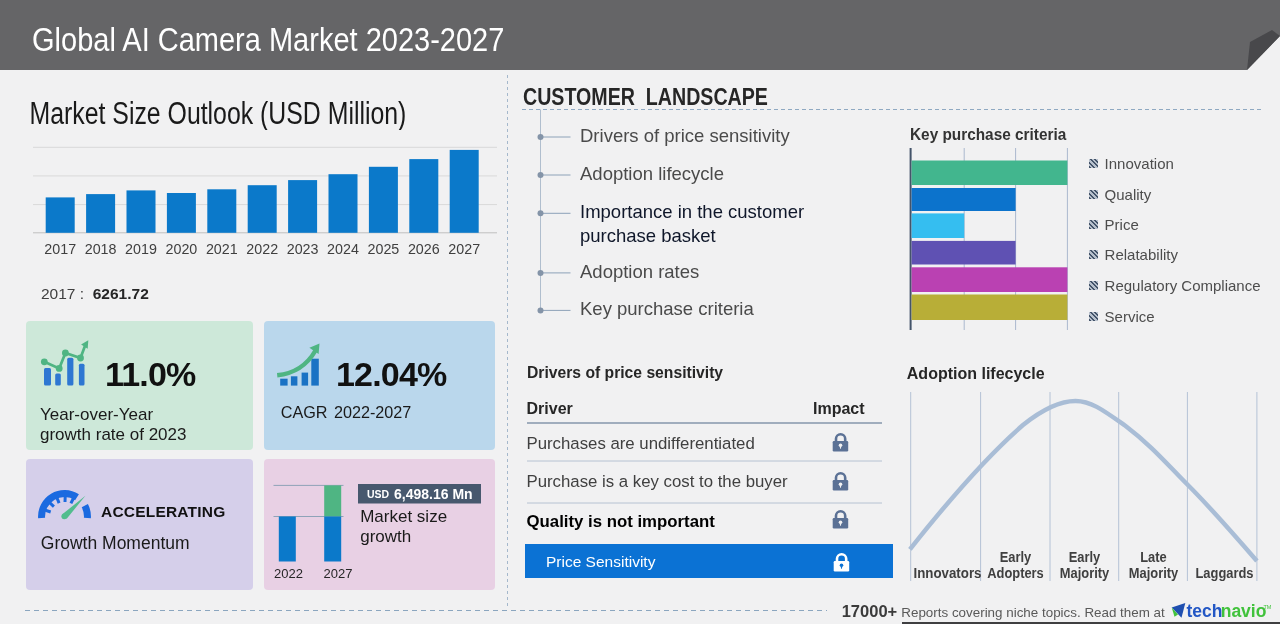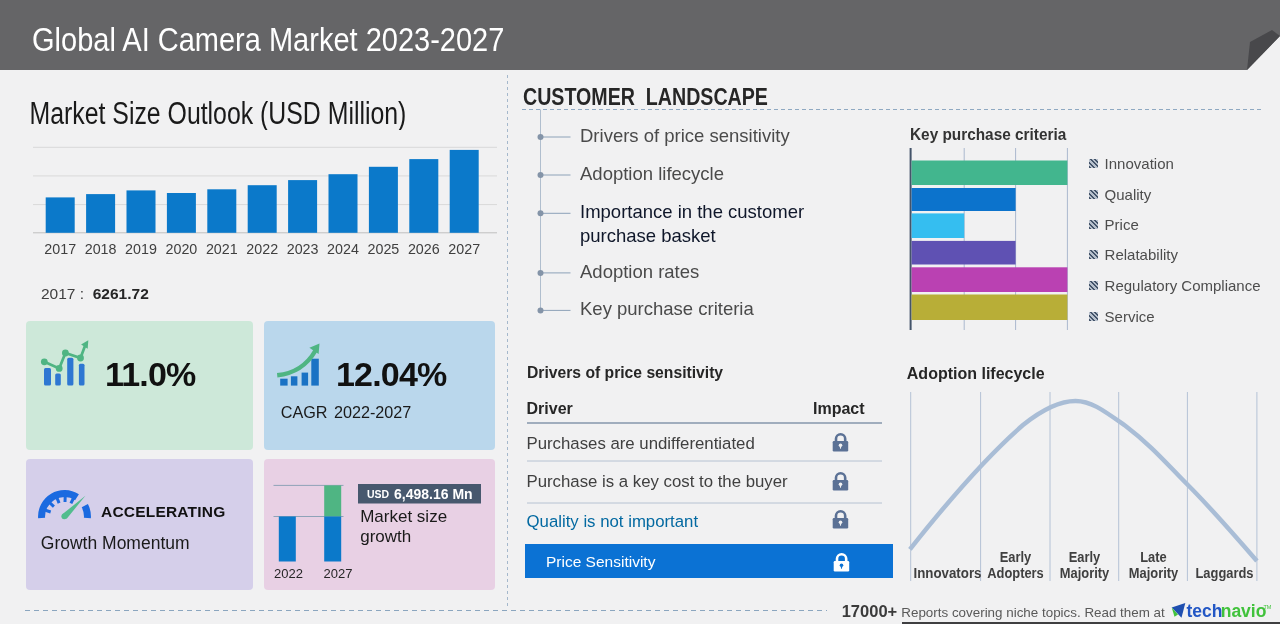--- a/index.html
+++ b/index.html
@@ -66,20 +66,21 @@
   <polyline points="6.3,25.8 21.2,32.4 27.4,17 42.5,22 47.5,8.5" stroke="#4fb583" stroke-width="2.7" fill="none"></polyline>
   <g fill="#4fb583">
     <circle cx="6.3" cy="25.8" r="3.4"></circle>
     <circle cx="21.2" cy="32.4" r="3.4"></circle>
     <circle cx="27.4" cy="17" r="3.4"></circle>
     <circle cx="42.5" cy="22" r="3.4"></circle>
     <polygon points="50.3,4.3 49.7,12.8 43.1,8.4"></polygon>
   </g>
 </svg>
 <div class="abs" style="left:105px;top:355.2px;font-size:34px;font-weight:bold;color:#111;letter-spacing:-0.8px;">11.0%</div>
+<div class="abs" style="left:40px;top:405.1px;font-size:17px;color:#1a1a1a;line-height:19.8px;">Year-over-Year<br>growth rate of 2023</div>
 
 <div class="abs" style="left:264px;top:321px;width:231px;height:129px;background:#bad7ec;border-radius:4px;"></div>
 <svg class="abs" style="left:276px;top:336px;" width="52" height="54">
   <g fill="#1a72c4">
     <rect x="4.2" y="42.7" width="7.4" height="6.9"></rect>
     <rect x="14.9" y="40.3" width="6.5" height="9.3"></rect>
     <rect x="25.6" y="36.6" width="6.5" height="13"></rect>
     <rect x="35.3" y="22.7" width="7.5" height="26.9"></rect>
   </g>
   <path d="M1.2,39.3 C16,37.8 30,31 39.5,14.5" stroke="#4fb583" stroke-width="4.4" fill="none"></path>
@@ -183,21 +184,21 @@
       <line x1="0" y1="1" x2="355" y2="1" stroke="#8496ab" stroke-width="1.4"></line>
     </svg>
 <div class="abs" style="left:526.5px;top:433.7px;font-size:16.8px;color:#404040;">Purchases are undifferentiated</div>
 <svg class="abs" style="left:526.5px;top:460px;" width="355" height="2">
       <line x1="0" y1="1" x2="355" y2="1" stroke="#b6c2d2" stroke-width="1"></line>
     </svg>
 <div class="abs" style="left:526.5px;top:471.8px;font-size:16.8px;color:#404040;">Purchase is a key cost to the buyer</div>
 <svg class="abs" style="left:526.5px;top:502.2px;" width="355" height="2">
       <line x1="0" y1="1" x2="355" y2="1" stroke="#b6c2d2" stroke-width="1"></line>
     </svg>
-<div class="abs" style="left:526.5px;top:512.3px;font-size:16.8px;color:#0369a1;">Quality is not important</div>
+<div class="abs" style="left:526.5px;top:512.3px;font-size:16.8px;color:#000000;font-weight:bold;">Quality is not important</div>
 <div class="abs" style="left:524.9px;top:544.2px;width:368px;height:34px;background:#0b72d4;"></div>
 <div class="abs" style="left:546px;top:552.6px;font-size:15.5px;color:#ffffff;">Price Sensitivity</div>
 
 <svg class="abs" style="left:832px;top:431.5px;" width="17" height="20">
   <path d="M4,9.2 V6.8 a4.6,4.6 0 0 1 9.2,0 V9.2" stroke="#5b7195" stroke-width="2.6" fill="none"></path>
   <rect x="0.7" y="9" width="15.5" height="10.4" rx="1.2" fill="#5b7195"></rect>
   <circle cx="8.5" cy="13.2" r="1.8" fill="#f1f1f2"></circle>
   <polygon points="7.7,14.3 9.3,14.3 8.9,16.8 8.1,16.8" fill="#f1f1f2"></polygon>
 </svg>
 <svg class="abs" style="left:832px;top:471.3px;" width="17" height="20">

